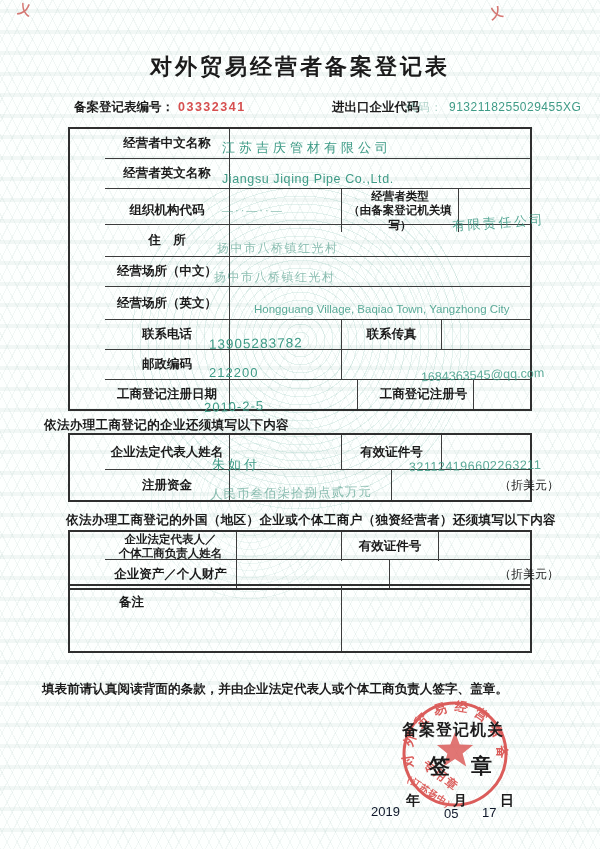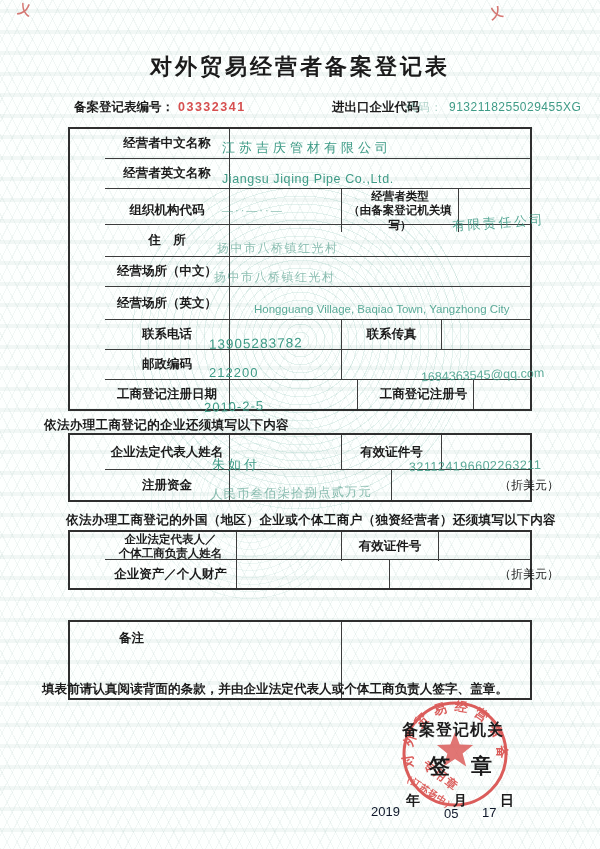--- a/index.html
+++ b/index.html
@@ -42,21 +42,21 @@
   .t1a{grid-template-columns:125px 339px;height:30px;}
   .t1b{grid-template-columns:125px 112px 117px 110px;height:36px;}
   .t1c{grid-template-columns:125px 339px;}
   .t1d{grid-template-columns:125px 112px 100px 127px;height:30px;}
   #t2{top:433px;}
   .t2a{grid-template-columns:125px 112px 100px 127px;height:35px;}
   .t2b{grid-template-columns:125px 162px 177px;height:30px;}
   #t3{top:530px;}
   .t3a{grid-template-columns:132px 105px 97px 130px;height:28px;}
   .t3b{grid-template-columns:132px 153px 179px;height:28px;}
-  #remarks{top:620px;height:80px;display:grid;grid-template-columns:237px 227px;}
+  #remarks{top:584px;height:69px;display:grid;grid-template-columns:237px 227px;}
   .rem-c{border-right:1px solid #3c3c3c;box-sizing:border-box;}
   .rem-c:last-child{border-right:none;}
   .rem-lb{font-weight:bold;font-size:12.5px;padding:8px 0 0 14px;}
   .usd{justify-content:flex-end;padding-right:10px;font-size:12px;}
 
   .sect{position:absolute;left:44px;font-weight:bold;font-size:12.6px;letter-spacing:.3px;}
   #sect1{top:417px;}
   #sect2{top:512px;margin-left:22px;}
   .notice{position:absolute;left:42px;top:681px;width:535px;font-weight:bold;font-size:12.6px;}
 

